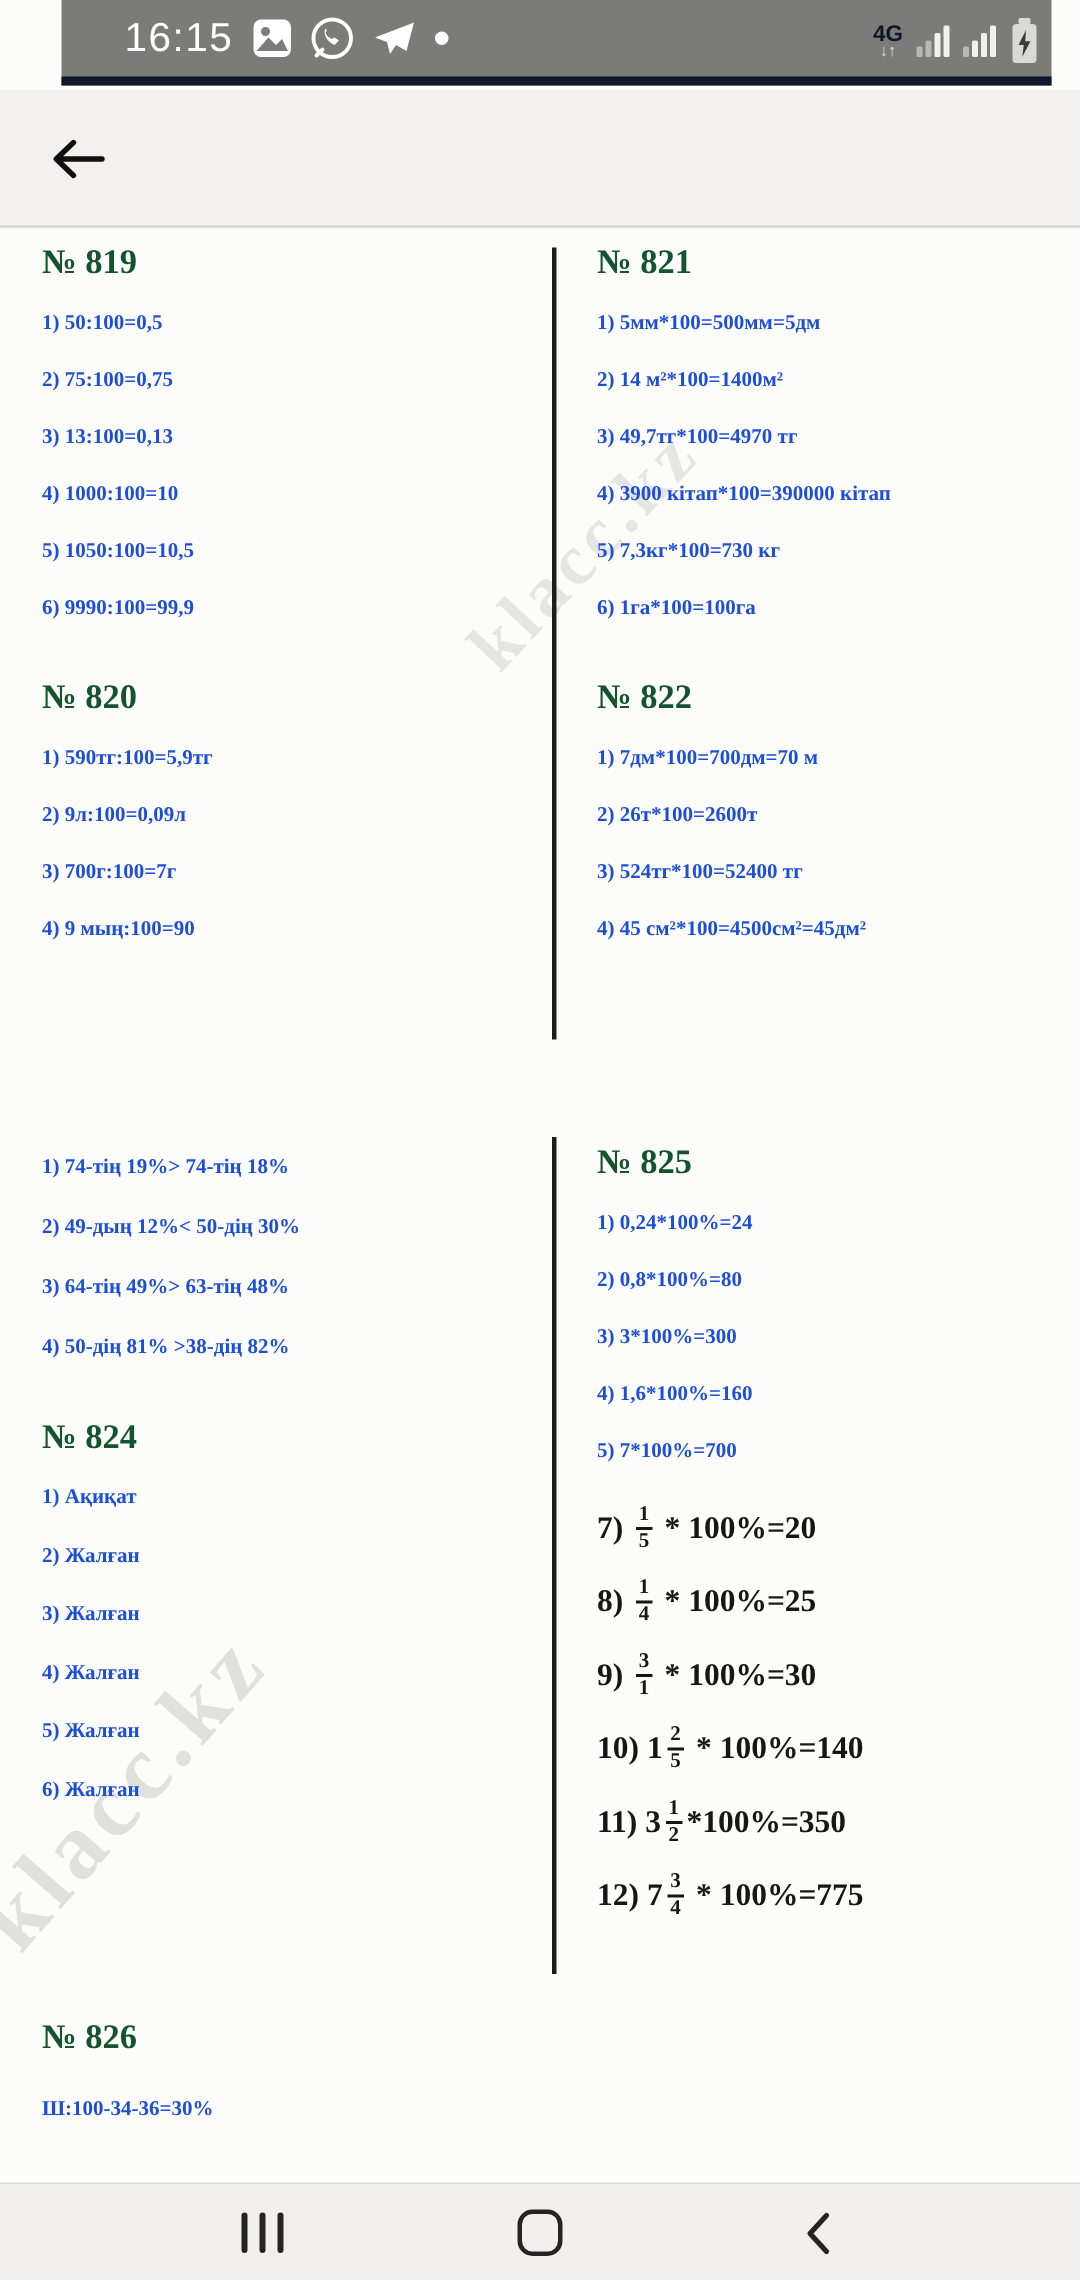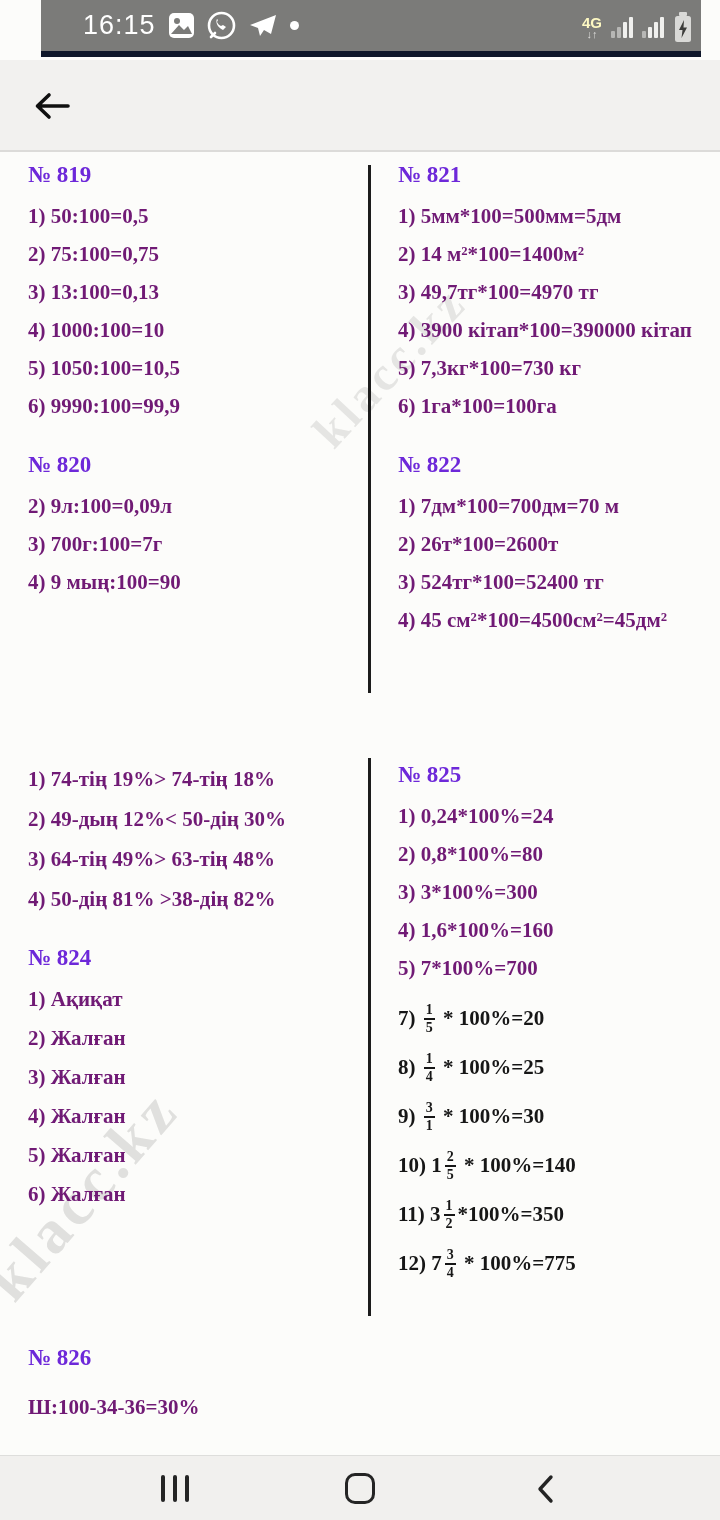--- a/index.html
+++ b/index.html
@@ -9,40 +9,40 @@
 
   
   #status-bar { position:absolute; top:0; left:0; width:660px; height:57px;
     background:#7b7b79; border-bottom:6px solid #0f172a;
     display:flex; align-items:center; color:#fff;margin-left:41px; }
   .sb-left { display:flex; align-items:center; gap:12px; margin-left:42px; }
   .sb-time { font-size:27px; color:#fff; letter-spacing:1px; }
   .sb-right { position:absolute; right:8px; top:0; height:54px;
     display:flex; align-items:center; gap:9px; }
   .net-block { display:flex; flex-direction:column; align-items:center; line-height:1; }
-  .net-label { font-size:15px; font-weight:bold; color:#fef9c3; }
+  .net-label { font-size:15px; font-weight:bold; color:#0f172a; }
   .net-arrows { font-size:11px; color:#dcdcda; margin-top:-1px; }
   .sig { display:flex; align-items:flex-end; gap:2px; height:22px; }
   .sig i { display:block; width:4px; background:#f0f0ee; border-radius:1px; }
   .sig i.dim { background:#b7b7b5; }
   .dot-ic { width:9px; height:9px; border-radius:50%; background:#fff; }
 
   
   #header { position:absolute; top:60px; left:0; width:720px; height:92px;
     background:#f2f1ef; border-bottom:2px solid #dcdbd9; }
   #back-btn { position:absolute; left:30px; top:26px; width:44px; height:40px;
     display:flex; align-items:center; justify-content:center; cursor:pointer; }
 
   
   #doc { position:absolute; top:154px; left:0; width:720px; height:1301px;
     background:#fcfcfa; }
   .sec-title { font-family:"Liberation Serif", serif; font-weight:bold;
-    font-size:23px; color:#6d28d9; line-height:24px; margin-bottom:18px; }
+    font-size:23px; color:#14532d; line-height:24px; margin-bottom:18px; }
   .item { font-family:"Liberation Serif", serif; font-weight:bold;
-    font-size:21px; color:#701a75; line-height:22px; margin-bottom:16px;
+    font-size:14px; color:#1d4ed8; line-height:22px; margin-bottom:16px;
     white-space:pre; }
   .col { position:absolute; }
   #b1-left  { left:28px;  top:9px;  width:330px; }
   #b1-right { left:398px; top:9px;  width:322px; }
   #b2-left  { left:28px;  top:614px; width:330px; }
   #b2-right { left:398px; top:609px; width:322px; }
   #sec-826  { left:28px;  top:1192px; width:400px; }
   .gap-820 { margin-top:36px; }
   .gap-824 { margin-top:36px; }
   .pitch40 .item { margin-bottom:18px; }
@@ -154,20 +154,21 @@
         <div class="sec-title">№ 819</div>
         <div class="item">1) 50:100=0,5</div>
         <div class="item">2) 75:100=0,75</div>
         <div class="item">3) 13:100=0,13</div>
         <div class="item">4) 1000:100=10</div>
         <div class="item">5) 1050:100=10,5</div>
         <div class="item">6) 9990:100=99,9</div>
       </div>
       <div class="gap-820">
         <div class="sec-title">№ 820</div>
+        <div class="item">1) 590тг:100=5,9тг</div>
         <div class="item">2) 9л:100=0,09л</div>
         <div class="item">3) 700г:100=7г</div>
         <div class="item">4) 9 мың:100=90</div>
       </div>
     </div>
 
     <div class="col" id="b1-right">
       <div>
         <div class="sec-title">№ 821</div>
         <div class="item">1) 5мм*100=500мм=5дм</div>

